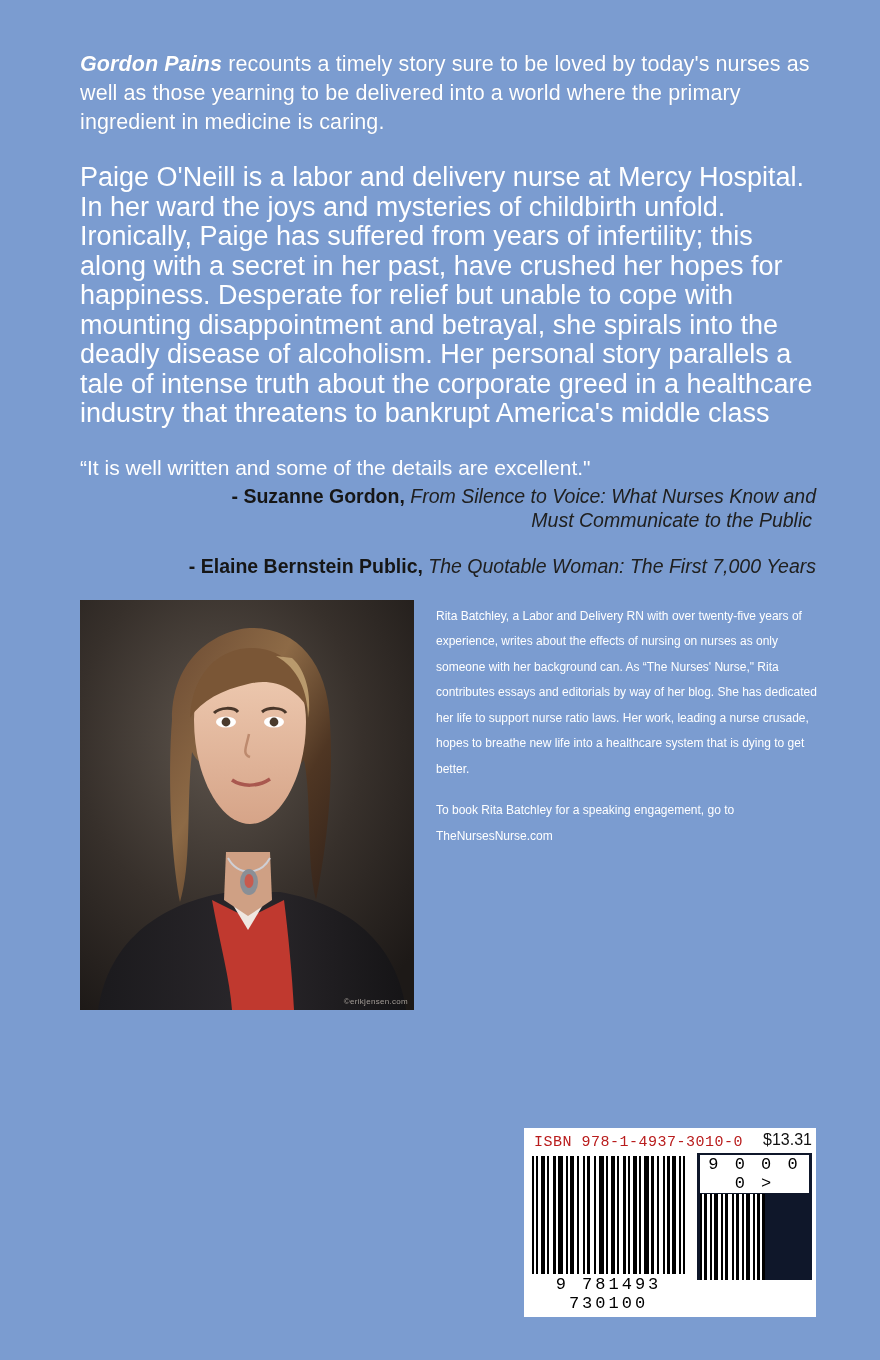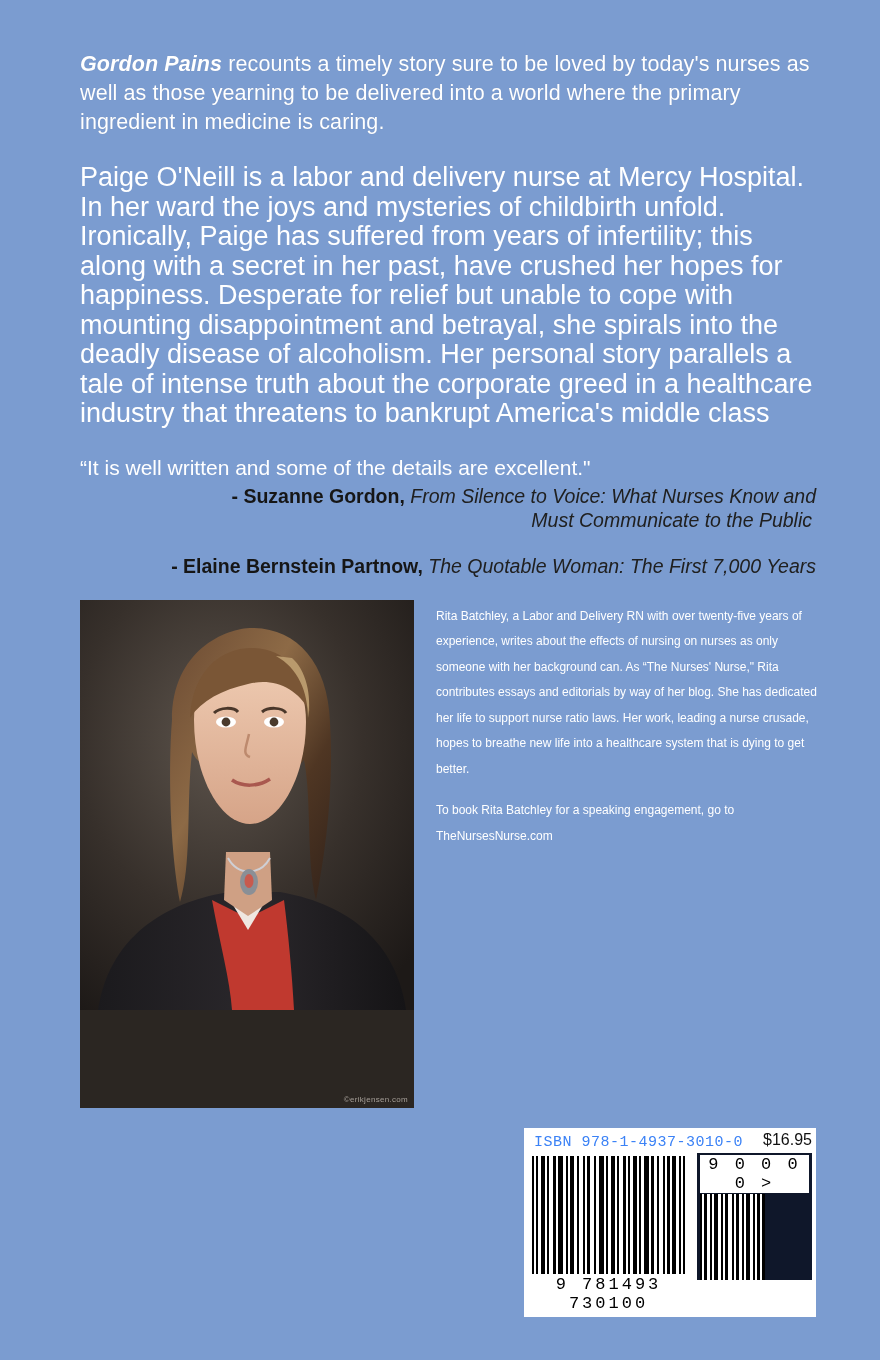--- a/index.html
+++ b/index.html
@@ -71,21 +71,21 @@
     text-align: right;
     padding-right: 4px;
   }
   .author-section {
     display: flex;
     margin-top: 14px;
     gap: 22px;
   }
   .photo-wrap {
     width: 334px;
-    height: 508px;
+    height: 410px;
     flex: 0 0 334px;
     position: relative;
     overflow: hidden;
     background: #2b2622;
   }
   .photo-credit {
     position: absolute;
     right: 6px;
     bottom: 4px;
     font-size: 8px;
@@ -105,21 +105,21 @@
   }
   .barcode-area {
     position: absolute;
     left: 524px;
     top: 1128px;
     width: 292px;
   }
   .isbn-text {
     font-family: "Liberation Mono", monospace;
     font-size: 15px;
-    color: #3b82f6;
+    color: #b91c1c;
     letter-spacing: 0.5px;
     background: #fff;
     padding: 2px 4px 0 4px;
   }
   .price-text {
     font-family: "Liberation Sans", sans-serif;
     font-size: 16px;
     color: #111;
     font-weight: normal;
     padding: 0 0 2px 6px;
@@ -200,21 +200,21 @@
   <div class="quote-block">
     <p class="quote-text">“It is well written and some of the details are excellent."</p>
     <div class="attrib">
       <span class="who">- Suzanne Gordon,</span><span class="work"> From Silence to Voice: What Nurses Know and</span>
       <span class="work-line2">Must Communicate to the Public</span>
     </div>
   </div>
 
   <div class="quote-block">
     <div class="attrib">
-      <span class="who">- Elaine Bernstein Partnow,</span><span class="work"> The Quotable Woman: The First 7,000 Years</span>
+      <span class="who">- Elaine Bernstein Public,</span><span class="work"> The Quotable Woman: The First 7,000 Years</span>
     </div>
   </div>
 
   <div class="author-section">
     <div class="photo-wrap">
       <svg width="334" height="410" viewBox="0 0 334 410">
         <defs>
           <radialGradient id="bgGrad" cx="42%" cy="34%" r="78%">
             <stop offset="0%" stop-color="#5d544c"></stop>
             <stop offset="55%" stop-color="#37302b"></stop>
@@ -271,21 +271,21 @@
     <div class="author-bio">
       <p>Rita Batchley, a Labor and Delivery RN with over twenty-five years of experience, writes about the effects of nursing on nurses as only someone with her background can.  As “The Nurses' Nurse," Rita contributes essays and editorials by way of her blog. She has dedicated her life to support nurse ratio laws. Her work, leading a nurse crusade, hopes to breathe new life into a healthcare system that is dying to get better.</p>
       <p>To book Rita Batchley for a speaking engagement, go to TheNursesNurse.com</p>
     </div>
   </div>
 
   <div class="barcode-area">
     <div class="white-panel">
       <div class="isbn-line">
         <span class="isbn-text">ISBN 978-1-4937-3010-0</span>
-        <span class="price-text">$16.95</span>
+        <span class="price-text">$13.31</span>
       </div>
       <div class="bc-row">
         <div class="bc-main">
           <div class="bars">
             <span style="width:2px"></span>
               <span style="width:2px;background:#fff"></span>
               <span style="width:2px"></span>
             <span style="width:3px;background:#fff"></span>
               <span style="width:4px"></span>
               <span style="width:2px;background:#fff"></span>

